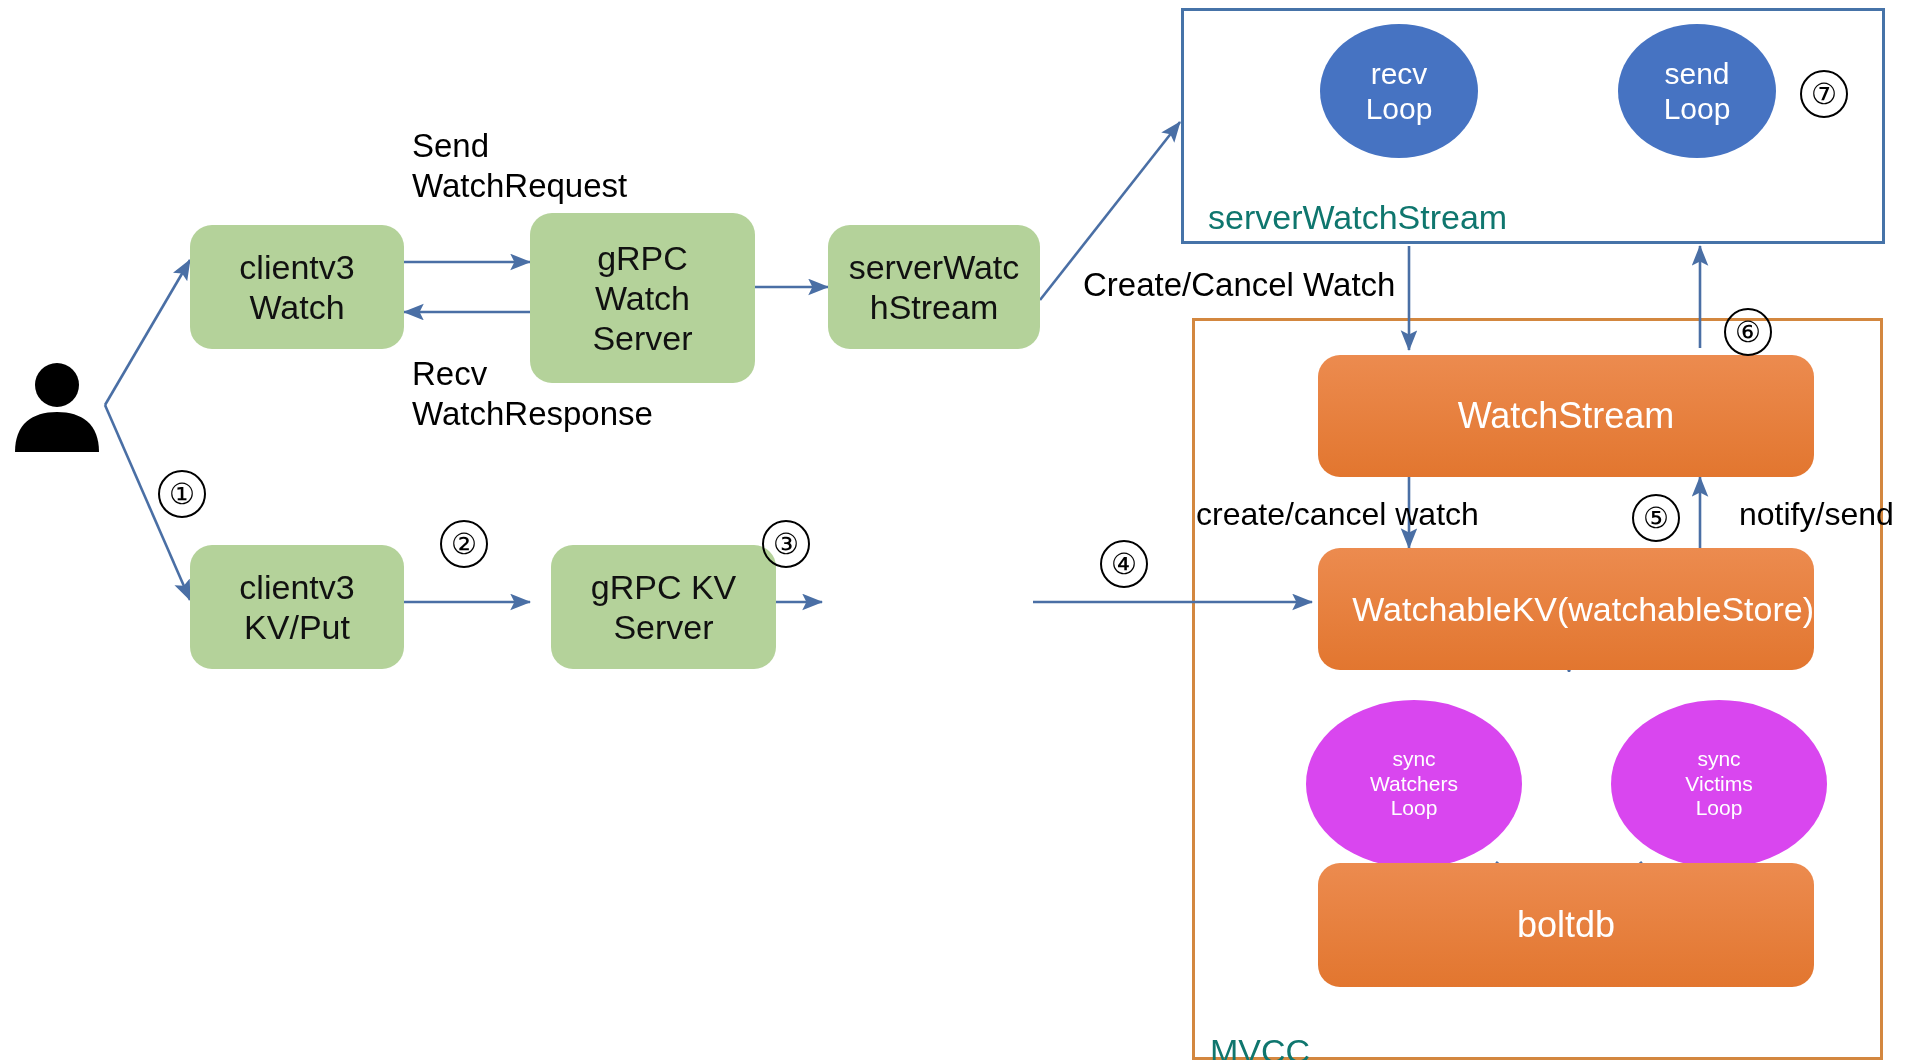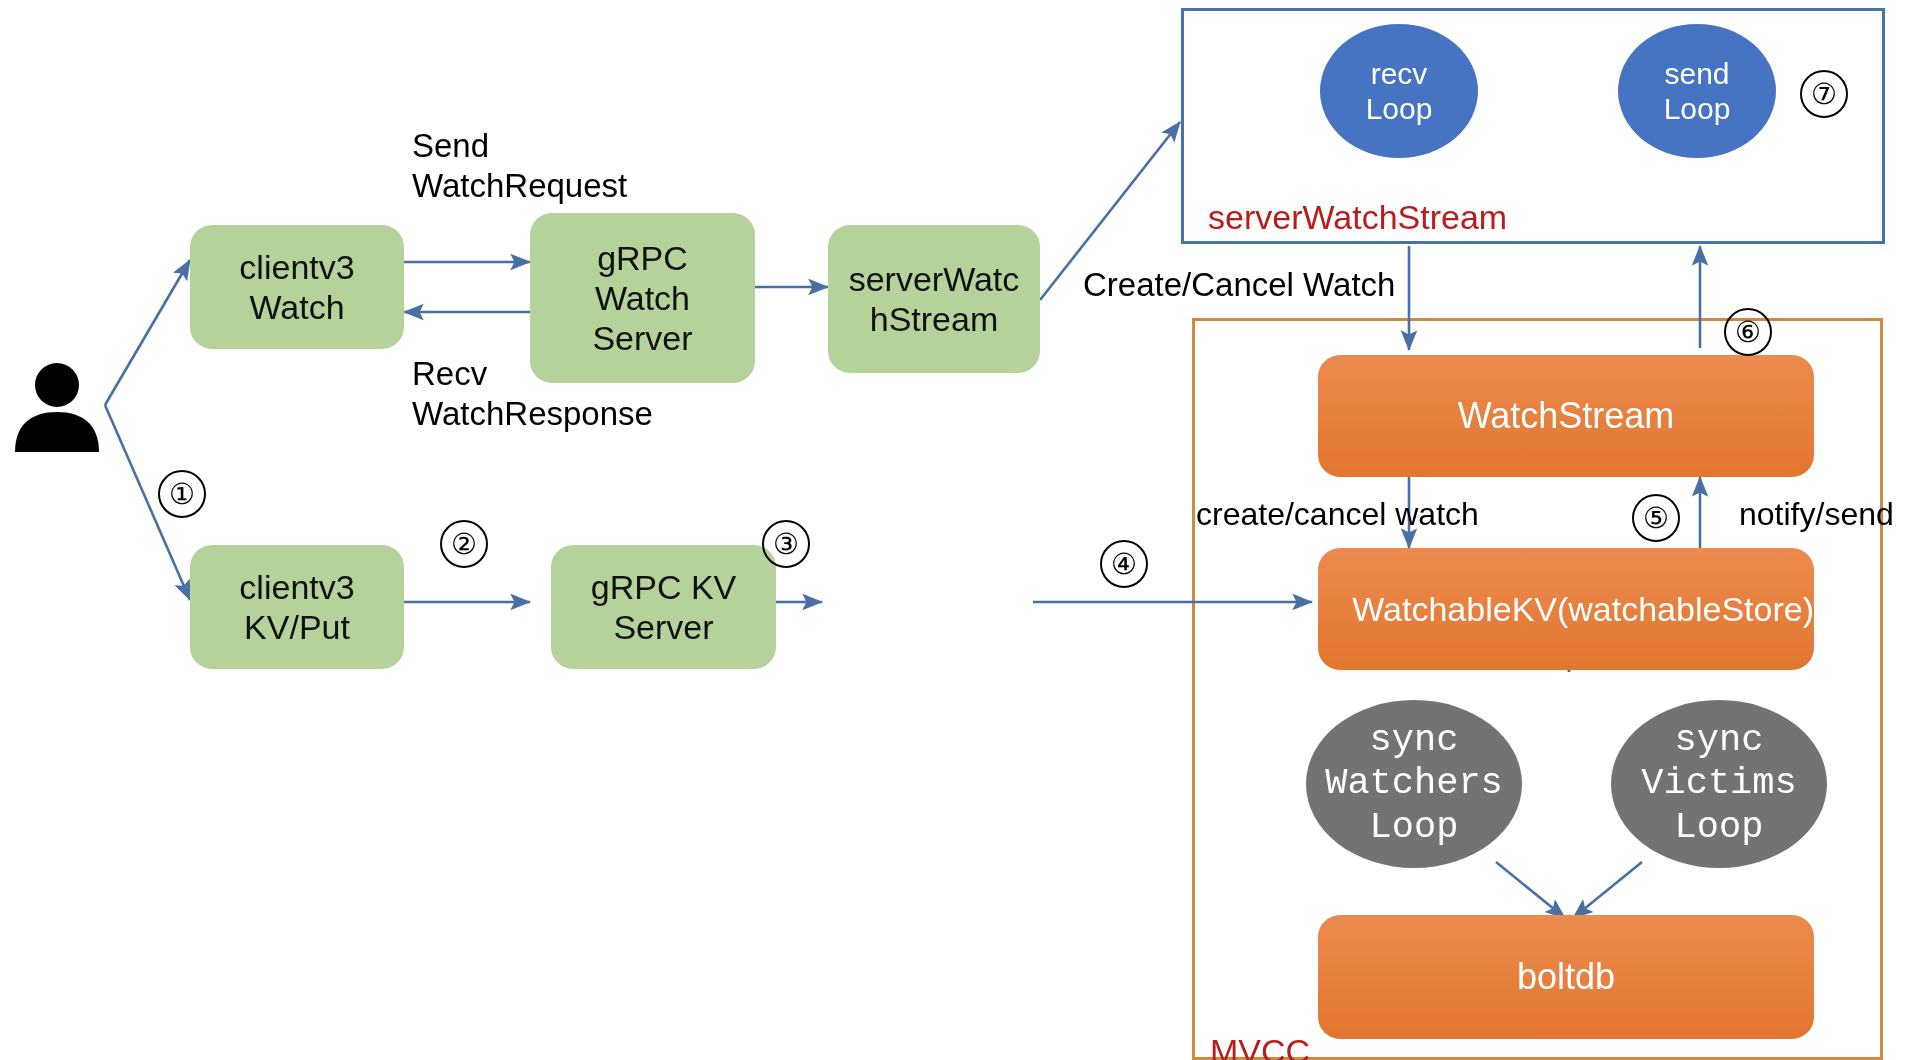--- a/index.html
+++ b/index.html
@@ -42,46 +42,45 @@
   
   .blue-ellipse {
     background: #4673c2;
     border-radius: 50%;
     color: #ffffff;
     font-size: 30px;
     white-space: pre-line;
   }
   
   .orange-ellipse {
-    background: #737373;
+    background: #d946ef;
     border-radius: 50%;
     color: #ffffff;
-    font-size: 37px;
-    white-space: pre-line;
-    font-family: Liberation Mono, monospace;
+    font-size: 21px;
+    white-space: pre-line;
   }
   
   .frame {
     position: absolute;
     box-sizing: border-box;
     background: transparent;
   }
   .frame-blue { border: 3px solid #4673a8; }
   .frame-orange { border: 3px solid #d3873f; }
 
   .label {
     position: absolute;
     color: #000000;
     font-size: 33px;
     white-space: pre-line;
     line-height: 1.22;
   }
   .frame-label {
     position: absolute;
-    color: #b91c1c;
+    color: #0f766e;
     font-size: 34px;
   }
   .step {
     position: absolute;
     width: 44px;
     height: 44px;
     border: 2.5px solid #000000;
     border-radius: 50%;
     display: flex;
     align-items: center;
@@ -169,21 +168,21 @@
     <span>clientv3
 Watch</span>
   </div>
 
   <div class="node green-box" style="left:530px; top:213px; width:225px; height:170px;">
     <span>gRPC
 Watch
 Server</span>
   </div>
 
-  <div class="node green-box" style="left:828px; top:225px; width:212px; height:148px;">
+  <div class="node green-box" style="left:828px; top:225px; width:212px; height:124px;">
     <span>serverWatc
 hStream</span>
   </div>
 
   <div class="node green-box" style="left:190px; top:545px; width:214px; height:124px;">
     <span>clientv3
 KV/Put</span>
   </div>
 
   <div class="node green-box" style="left:530px; top:545px; width:225px; height:124px;margin-left:21px;">
@@ -215,21 +214,21 @@
 Watchers
 Loop</span>
   </div>
 
   <div class="node orange-ellipse" style="left:1611px; top:700px; width:216px; height:168px;">
     <span>sync
 Victims
 Loop</span>
   </div>
 
-  <div class="node orange-box" style="left:1318px; top:915px; width:496px; height:124px;text-align:center;">
+  <div class="node orange-box" style="left:1318px; top:863px; width:496px; height:124px;text-align:center;">
     <span>boltdb</span>
   </div>
 
   <div class="frame-label" style="left:1208px; top:198px;">serverWatchStream</div>
 
   <div class="frame-label" style="left:1210px; top:1032px;text-decoration:underline;">MVCC</div>
 
   <div class="label" style="left:412px; top:126px; text-align:left;">Send
 WatchRequest</div>
 

